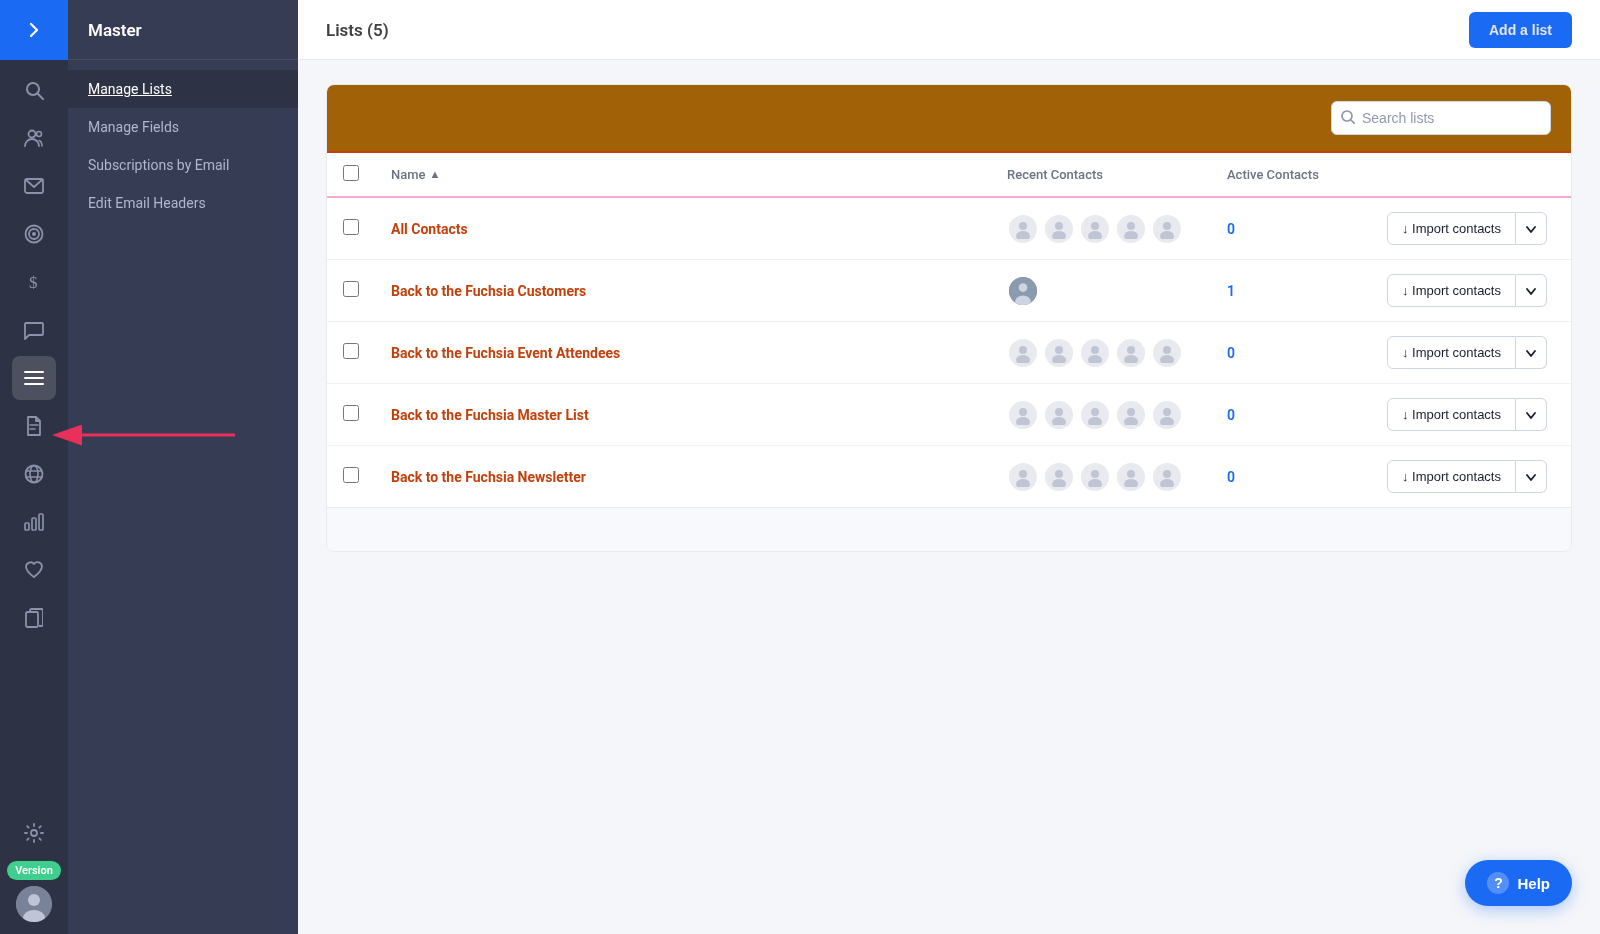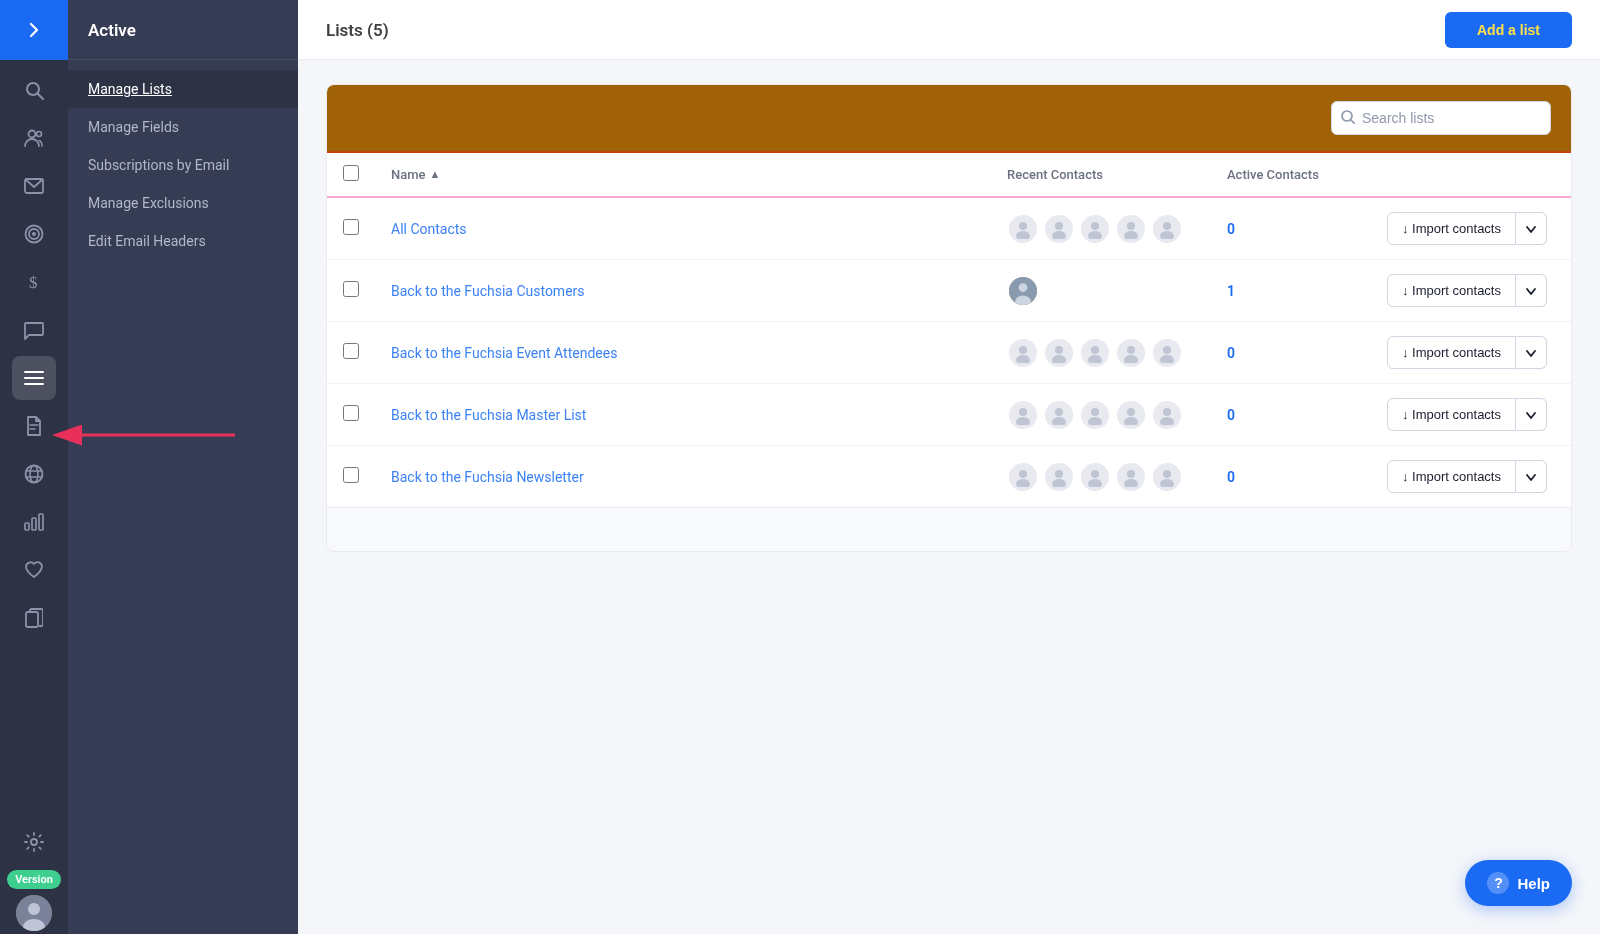--- a/index.html
+++ b/index.html
@@ -44,21 +44,21 @@
       color: #8b92a9;
       cursor: pointer;
       font-size: 18px;
       transition: background 0.15s;
     }
     .icon-btn.active { background: rgba(255,255,255,0.15); color: #fff; }
     .icon-bar-bottom {
       display: flex;
       flex-direction: column;
       align-items: center;
-      padding-bottom: 3px;
+      padding-bottom: 12px;
       gap: 6px;
     }
     .version-badge {
       background: #3ecf8e;
       color: #fff;
       font-size: 11px;
       font-weight: 600;
       padding: 3px 8px;
       border-radius: 12px;
       cursor: pointer;
@@ -128,24 +128,24 @@
       border-bottom: 1px solid #e8eaf0;
       flex-shrink: 0;
     }
     .page-title {
       font-size: 17px;
       font-weight: 600;
       color: #404040;
     }
     .add-list-btn {
       background: #1a6af4;
-      color: #fde047;
+      color: #e5e5e5;
       border: none;
       border-radius: 6px;
-      padding: 10px 32px;
+      padding: 10px 20px;
       font-size: 14px;
       font-weight: 600;
       cursor: pointer;
     }
 
     
     .table-container {
       margin: 24px 28px;
       background: #fff;
       border-radius: 8px;
@@ -221,23 +221,23 @@
       vertical-align: middle;
     }
     .check-cell { text-align: center; }
     .row-checkbox {
       width: 16px;
       height: 16px;
       cursor: pointer;
       accent-color: #1a6af4;
     }
     .list-name-link {
-      color: #3b82f6;
+      color: #c2410c;
       text-decoration: none;
-      font-weight: 400;
+      font-weight: 700;
       font-size: 14px;
     }
 
     
     .avatars-row {
       display: flex;
       gap: 4px;
       align-items: center;
     }
     .avatar-placeholder {
@@ -437,27 +437,26 @@
         <circle cx="18" cy="18" r="18" fill="#7a8299"></circle>
         <circle cx="18" cy="14" r="6" fill="#bfc5d6"></circle>
         <ellipse cx="18" cy="32" rx="11" ry="8" fill="#bfc5d6"></ellipse>
       </svg>
     </div>
   </div>
 </div>
 
 <div class="sidebar">
   <div class="sidebar-header">
-    <span class="sidebar-title">Active</span>
+    <span class="sidebar-title">Master</span>
   </div>
   <nav class="sidebar-nav">
     <div class="sidebar-item active">Manage Lists</div>
     <div class="sidebar-item">Manage Fields</div>
     <div class="sidebar-item">Subscriptions by Email</div>
-    <div class="sidebar-item">Manage Exclusions</div>
     <div class="sidebar-item">Edit Email Headers</div>
   </nav>
 </div>
 
 <div class="main">
   <div class="main-header">
     <span class="page-title">Lists (5)</span>
     <button class="add-list-btn">Add a list</button>
   </div>
 

